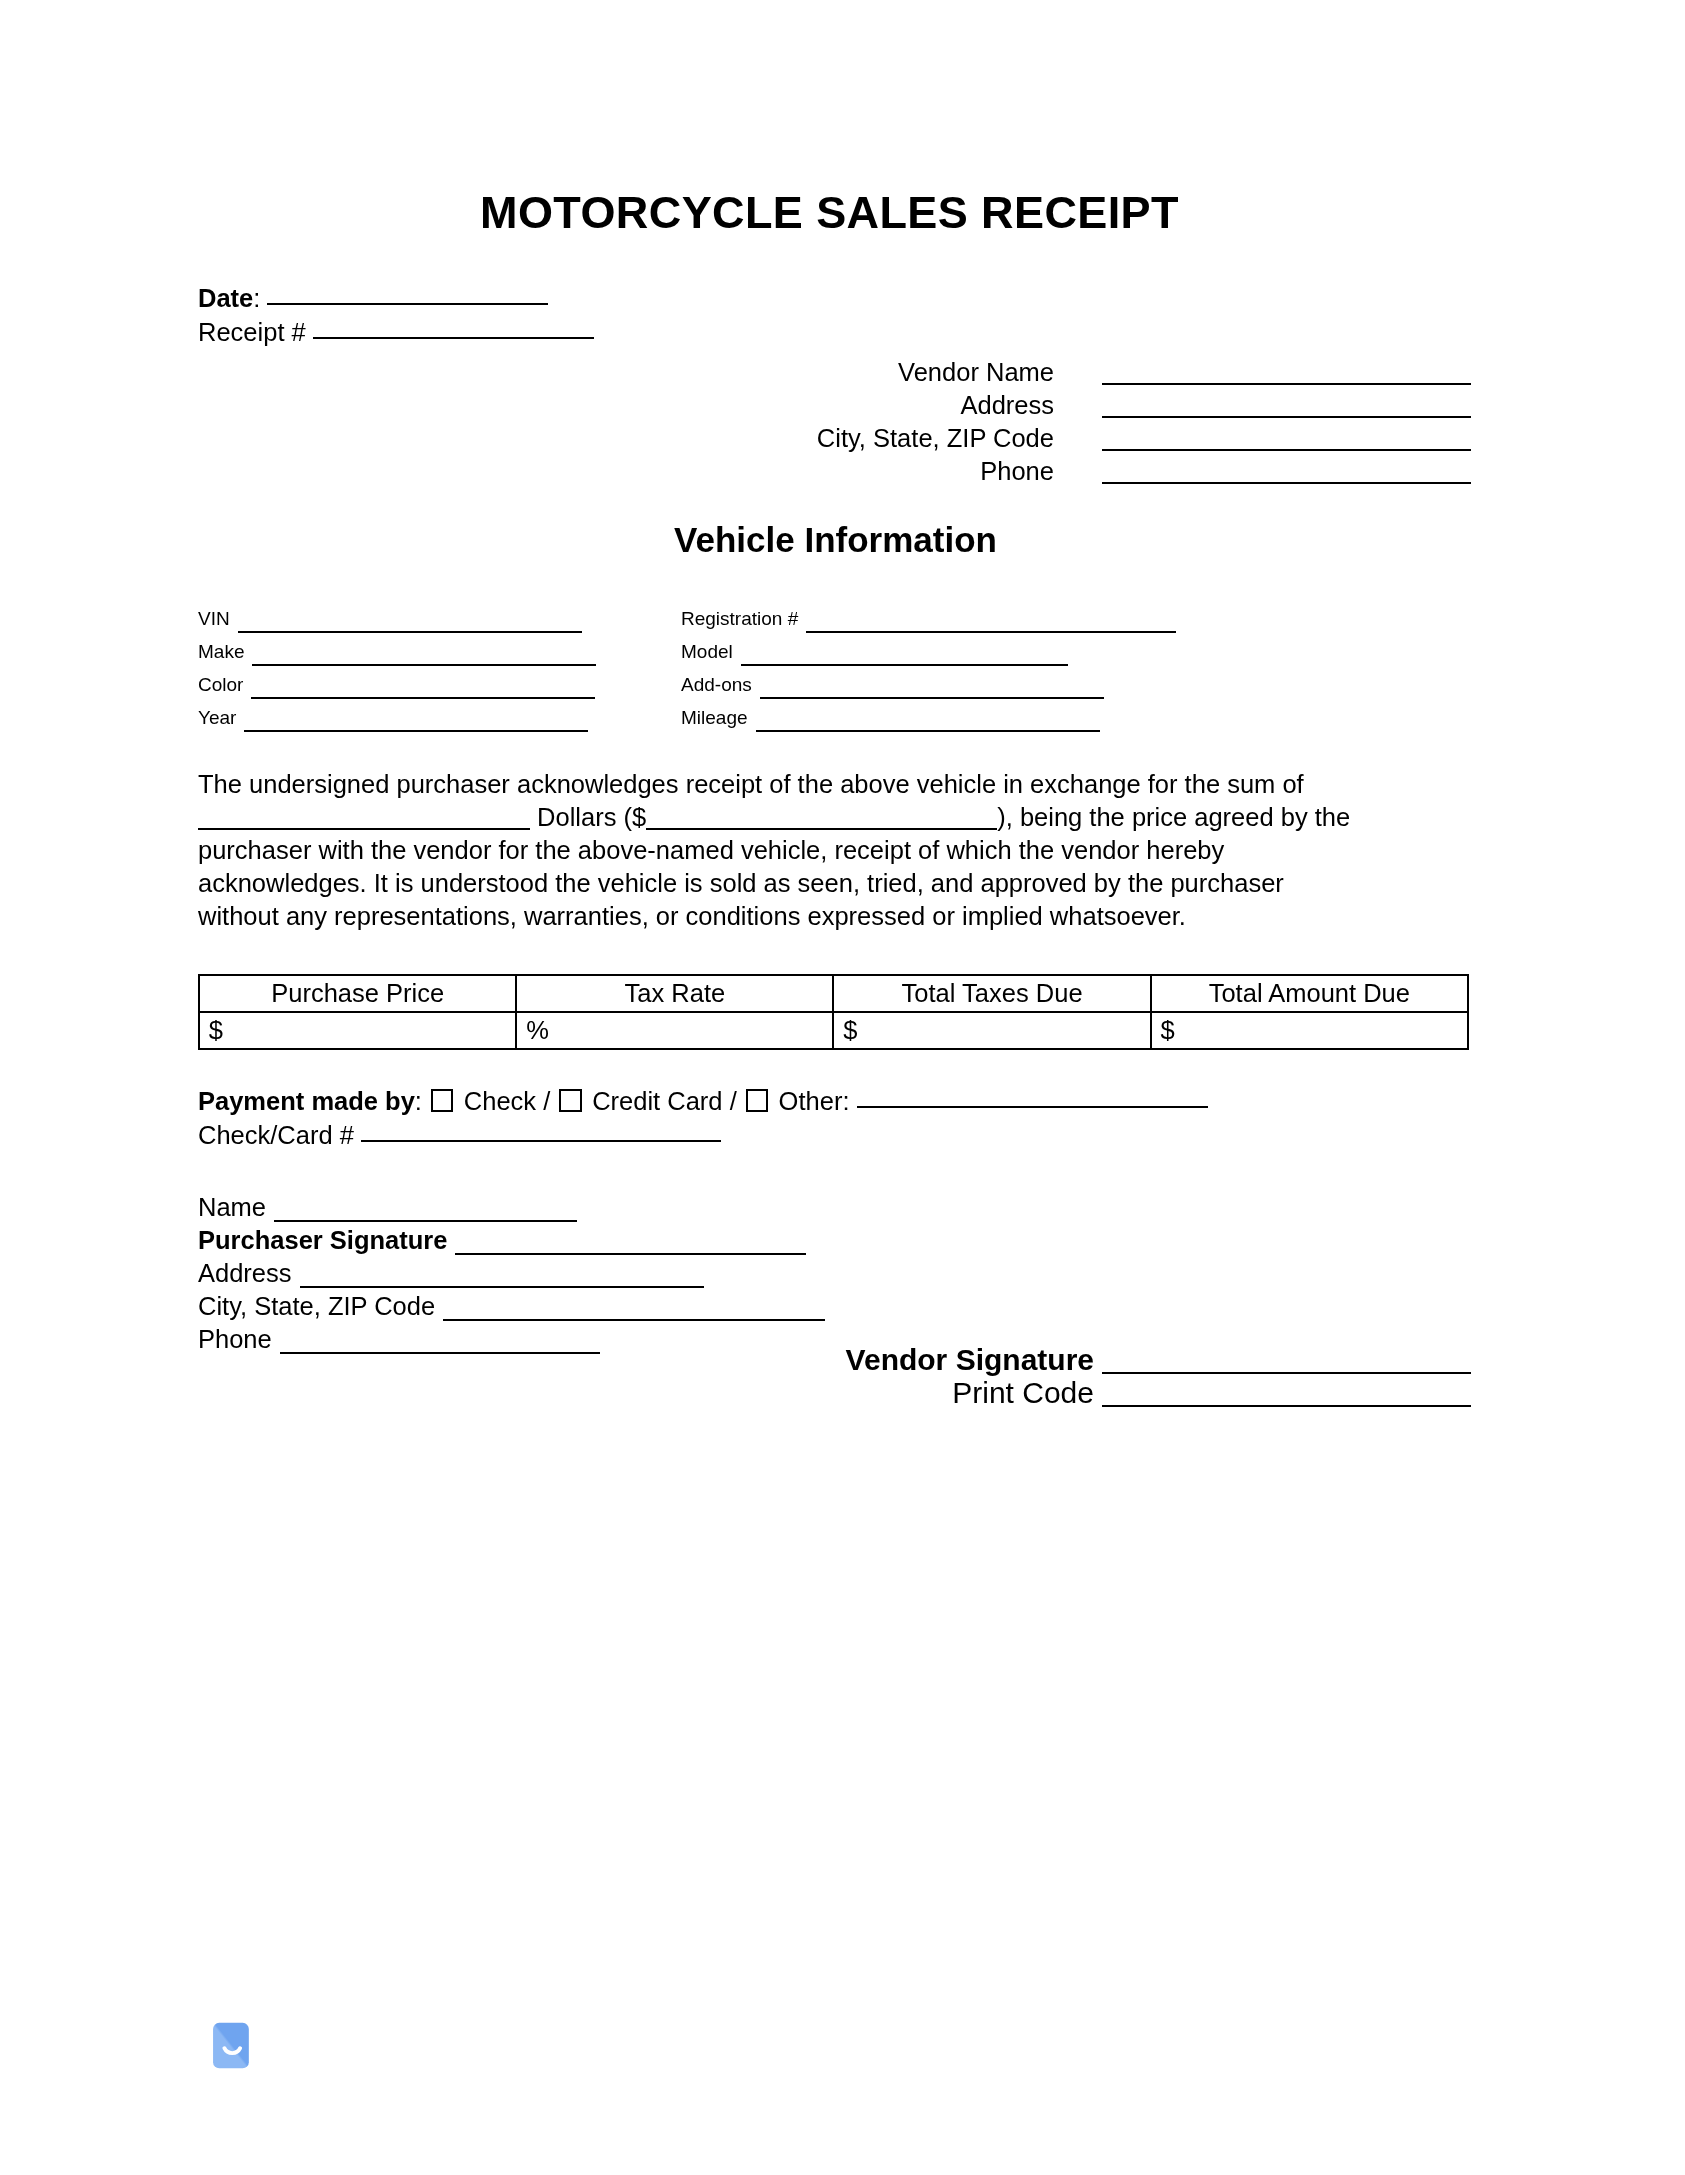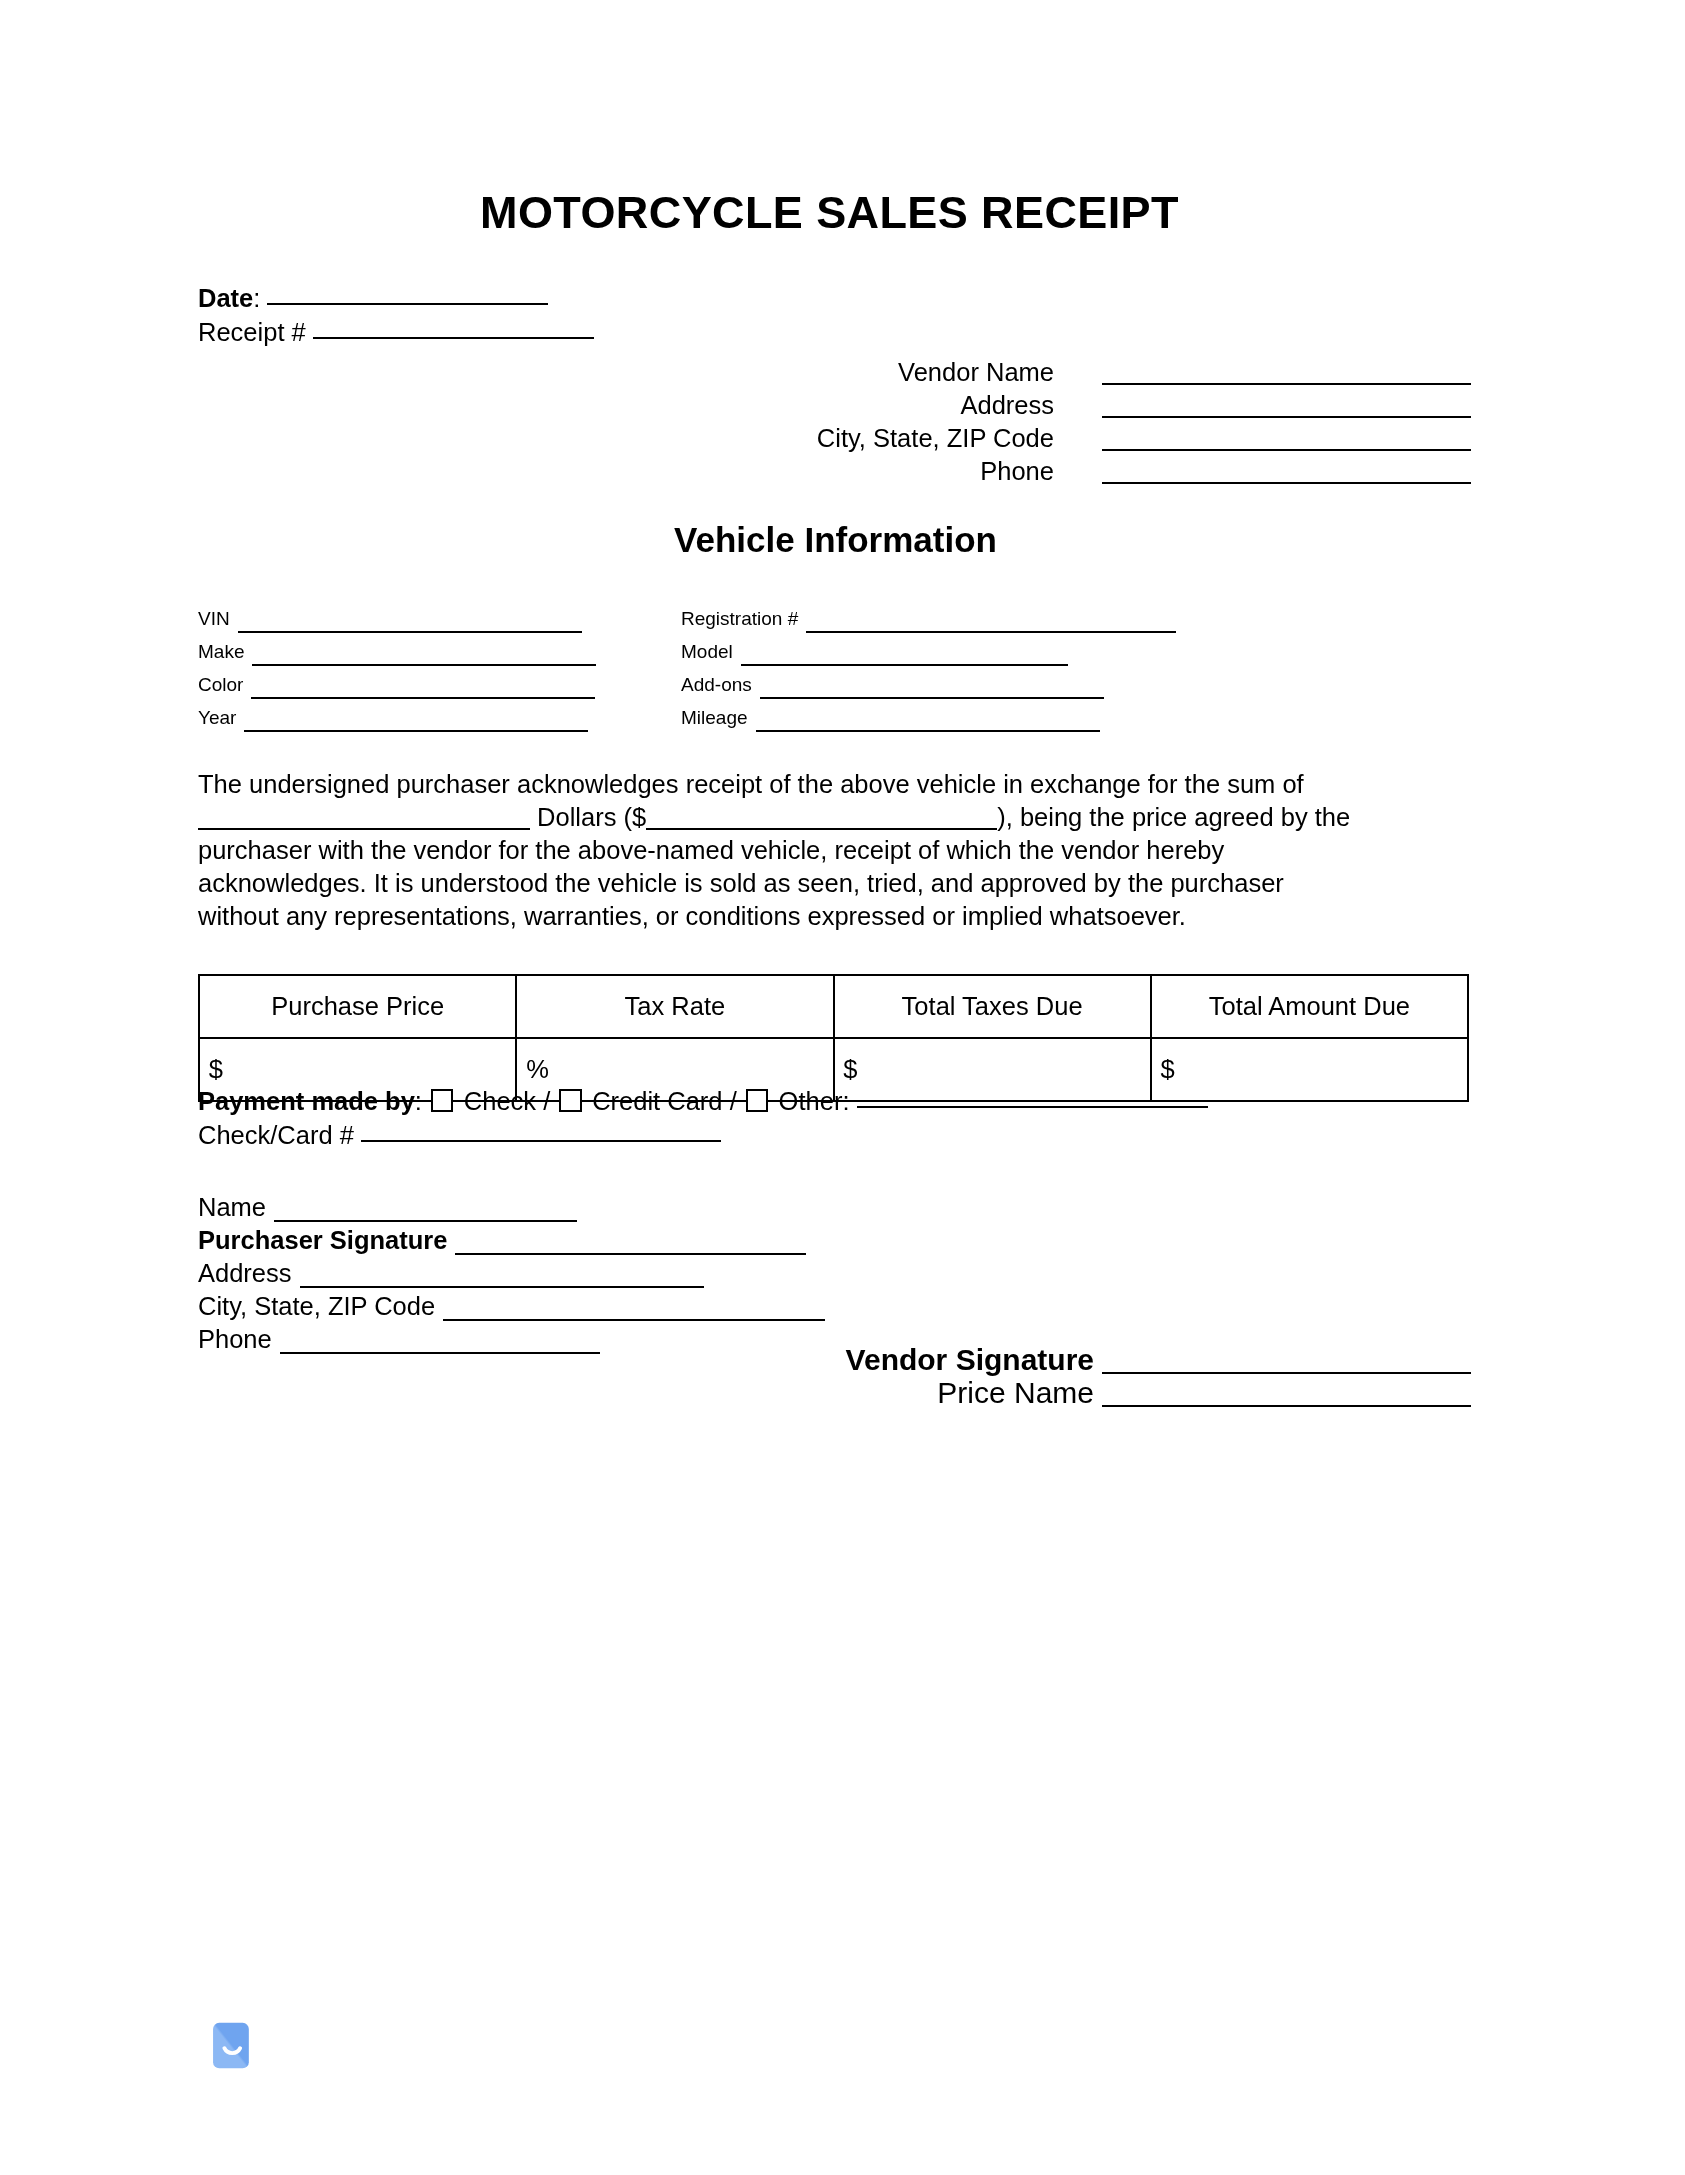--- a/index.html
+++ b/index.html
@@ -141,21 +141,21 @@
     position: absolute;
     left: 198px;
     top: 974px;
     width: 1271px;
     border-collapse: collapse;
     font-size: 25.5px;
   }
   .amt-table th, .amt-table td {
     border: 2.2px solid #000;
     height: 35px;
-    padding: 13px;
+    padding: 0;
   }
   .amt-table th {
     font-weight: normal;
     text-align: center;
     vertical-align: middle;
   }
   .amt-table td {
     text-align: left;
     vertical-align: middle;
     padding-left: 8.8px;
@@ -378,21 +378,21 @@
       <span class="pfill pw5"></span>
     </div>
   </div>
 
   <div class="vendor-sig-block">
     <div class="vsrow">
       <span class="vslbl bold">Vendor Signature</span>
       <span class="vsfill"></span>
     </div>
     <div class="vsrow">
-      <span class="vslbl">Price Name</span>
+      <span class="vslbl">Print Code</span>
       <span class="vsfill"></span>
     </div>
   </div>
 
   <div class="logo">
     <svg width="46" height="48" viewBox="0 0 52 55" xmlns="http://www.w3.org/2000/svg">
       <defs>
         <linearGradient id="lg" x1="0" y1="1" x2="1" y2="0">
           <stop offset="0%" stop-color="#8cb8f4"></stop>
           <stop offset="48%" stop-color="#8cb8f4"></stop>

